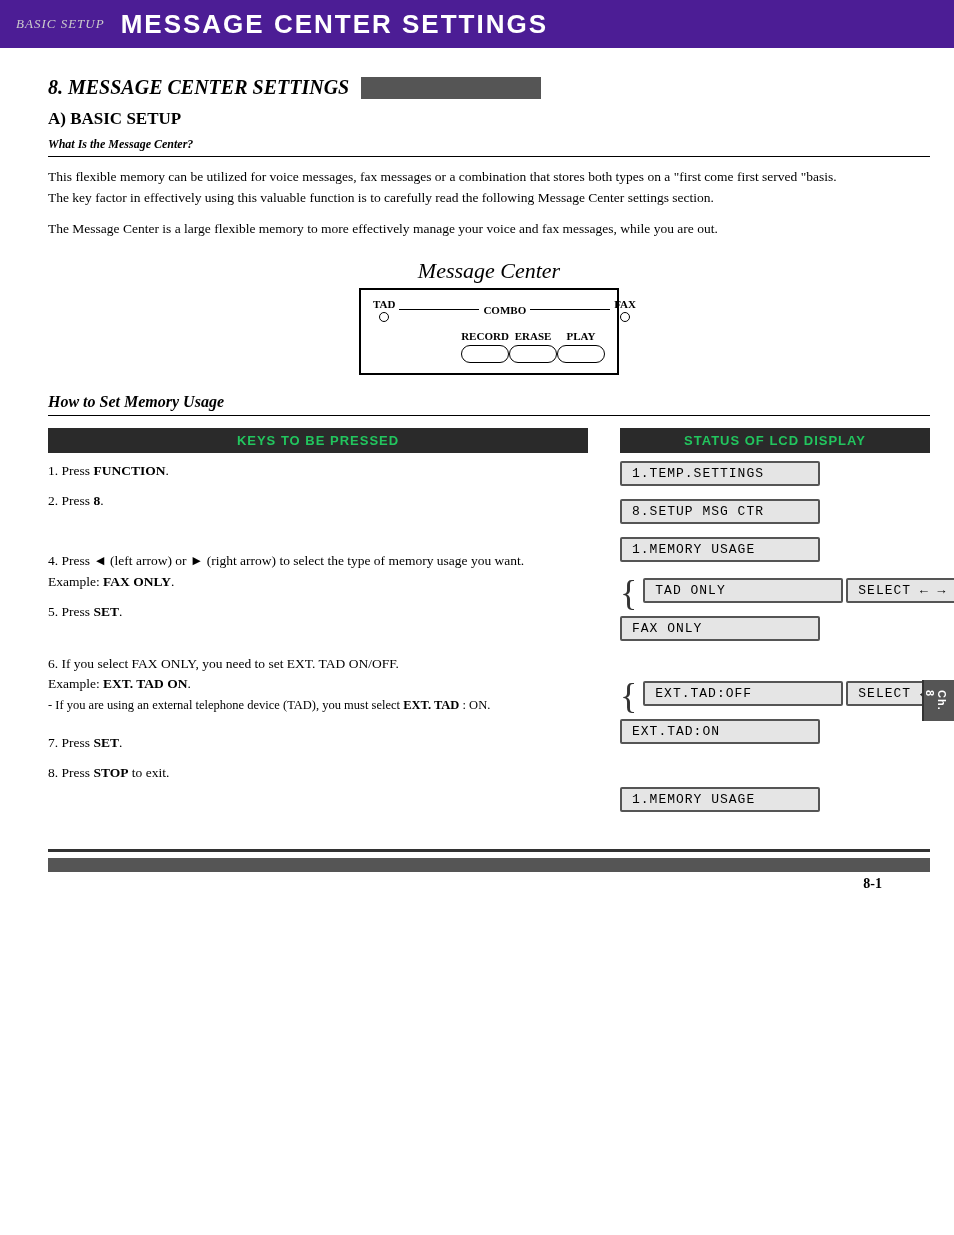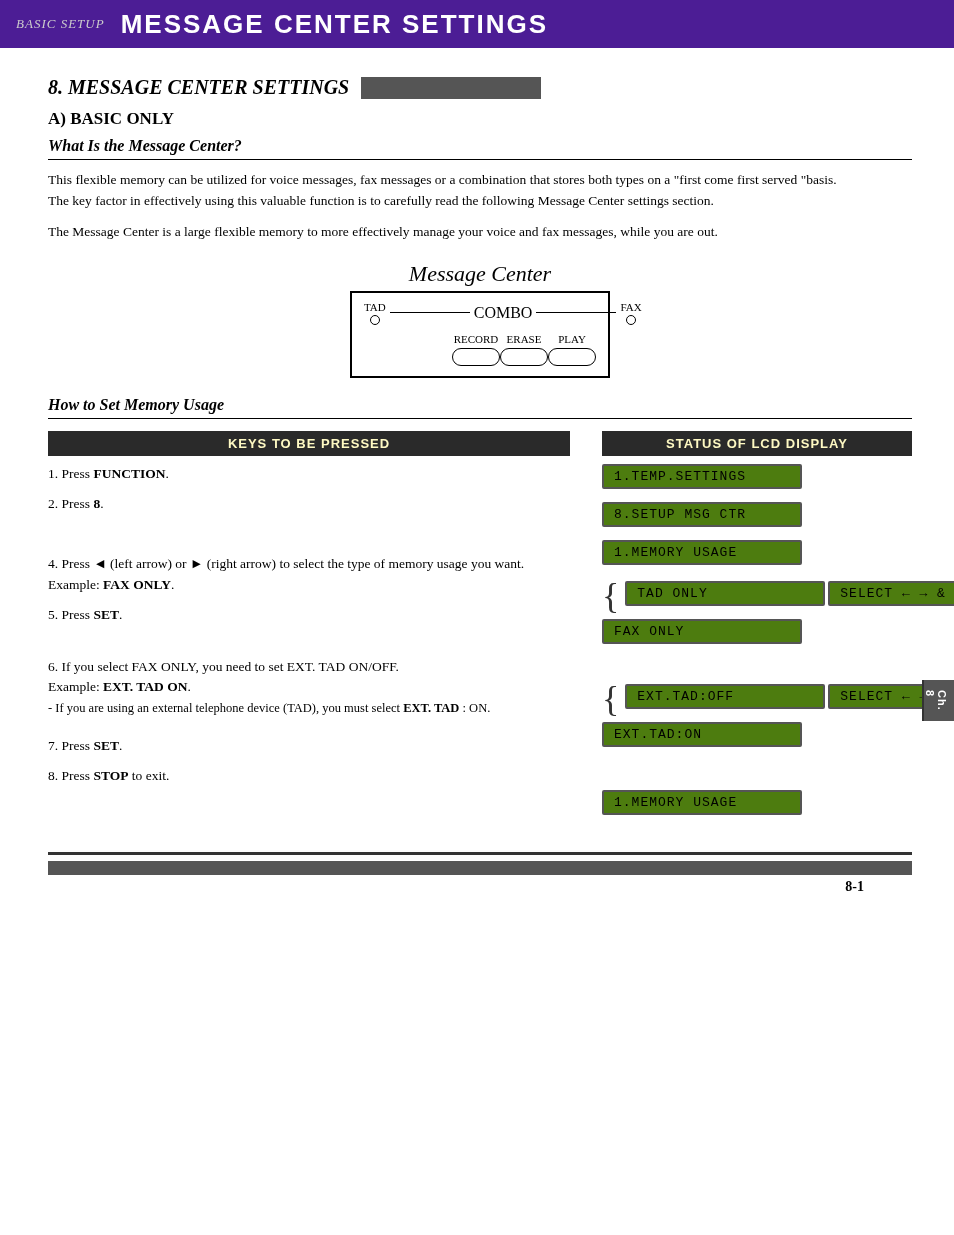--- a/index.html
+++ b/index.html
@@ -31,21 +31,21 @@
     .header-title {
       font-size: 26px;
       font-weight: bold;
       color: #fff;
       letter-spacing: 2px;
       font-family: Arial, sans-serif;
     }
 
     
     .content {
-      padding: 28px 42px 28px 48px;
+      padding: 28px 24px 28px 48px;
     }
 
     
     .section-heading {
       font-size: 20px;
       font-weight: bold;
       font-style: italic;
       margin-bottom: 10px;
       display: flex;
       align-items: center;
@@ -60,21 +60,21 @@
 
     .sub-heading {
       font-size: 17px;
       font-weight: bold;
       margin-bottom: 8px;
     }
 
     .italic-heading {
       font-style: italic;
       font-weight: bold;
-      font-size: 16px;
+      font-size: 12px;
       border-bottom: 1px solid #000;
       padding-bottom: 4px;
       margin-bottom: 10px;
     }
 
     .body-text {
       font-size: 13.5px;
       line-height: 1.55;
       margin-bottom: 10px;
     }
@@ -126,21 +126,21 @@
       display: flex;
       align-items: center;
       justify-content: flex-end;
       margin-top: 8px;
     }
     .mc-btn-group {
       display: flex;
       flex-direction: column;
       align-items: center;
       font-size: 11px;
-      font-weight: normal;
+      font-weight: bold;
     }
     .mc-btn {
       border: 1.5px solid #000;
       border-radius: 12px;
       width: 48px;
       height: 18px;
       margin-top: 3px;
     }
 
     
@@ -162,42 +162,42 @@
     .col-left {
       flex: 1;
     }
     .col-right {
       width: 310px;
     }
 
     
     .col-header {
       background: #2a2a2a;
-      color: #fef9c3;
+      color: #22c55e;
       font-size: 13px;
       font-weight: bold;
       font-family: Arial, sans-serif;
       text-align: center;
       padding: 5px 10px;
       letter-spacing: 1px;
       margin-bottom: 8px;
     }
 
     
     .step {
       font-size: 13.5px;
       margin-bottom: 10px;
       line-height: 1.5;
     }
     .step b { font-weight: bold; }
 
     
     .lcd-box {
       border: 2px solid #555;
-      background: #4d7c0f;
+      background: #e5e5e5;
       font-family: 'Courier New', monospace;
       font-size: 13px;
       padding: 3px 10px;
       margin-bottom: 5px;
       display: inline-block;
       min-width: 200px;
       letter-spacing: 1px;
       border-radius: 2px;
     }
     .lcd-group {
@@ -275,41 +275,41 @@
   <span class="header-title">MESSAGE CENTER SETTINGS</span>
 </div>
 
 <div class="content">
 
   <div class="section-heading">
     <span>8. MESSAGE CENTER SETTINGS</span>
     <span class="section-heading-bar"></span>
   </div>
 
-  <div class="sub-heading">A) BASIC ONLY</div>
+  <div class="sub-heading">A) BASIC SETUP</div>
 
   <div class="italic-heading">What Is the Message Center?</div>
 
   <p class="body-text">This flexible memory can be utilized for voice messages, fax messages or a combination that stores both types on a "first come first served "basis.<br>The key factor in effectively using this valuable function is to carefully read the following Message Center settings section.</p>
 
   <p class="body-text">The Message Center is a large flexible memory to more effectively manage your voice and fax messages, while you are out.</p>
 
   <div class="mc-diagram-wrapper">
     <div class="mc-diagram">
       <div class="mc-diagram-title">Message Center</div>
       <div class="mc-box">
 
         <div class="mc-row1">
           <div class="mc-btn-group">
             <span>TAD</span>
             <span class="mc-circle"></span>
           </div>
           <div style="display:flex;align-items:center;flex:1;justify-content:center;">
             <span class="mc-line"></span>
-            <span style="font-size:16px;font-weight:normal;">COMBO</span>
+            <span style="font-size:11px;font-weight:bold;">COMBO</span>
             <span class="mc-line"></span>
           </div>
           <div class="mc-btn-group">
             <span>FAX</span>
             <span class="mc-circle"></span>
           </div>
         </div>
 
         <div class="mc-row2">
           <div class="mc-btn-group">

